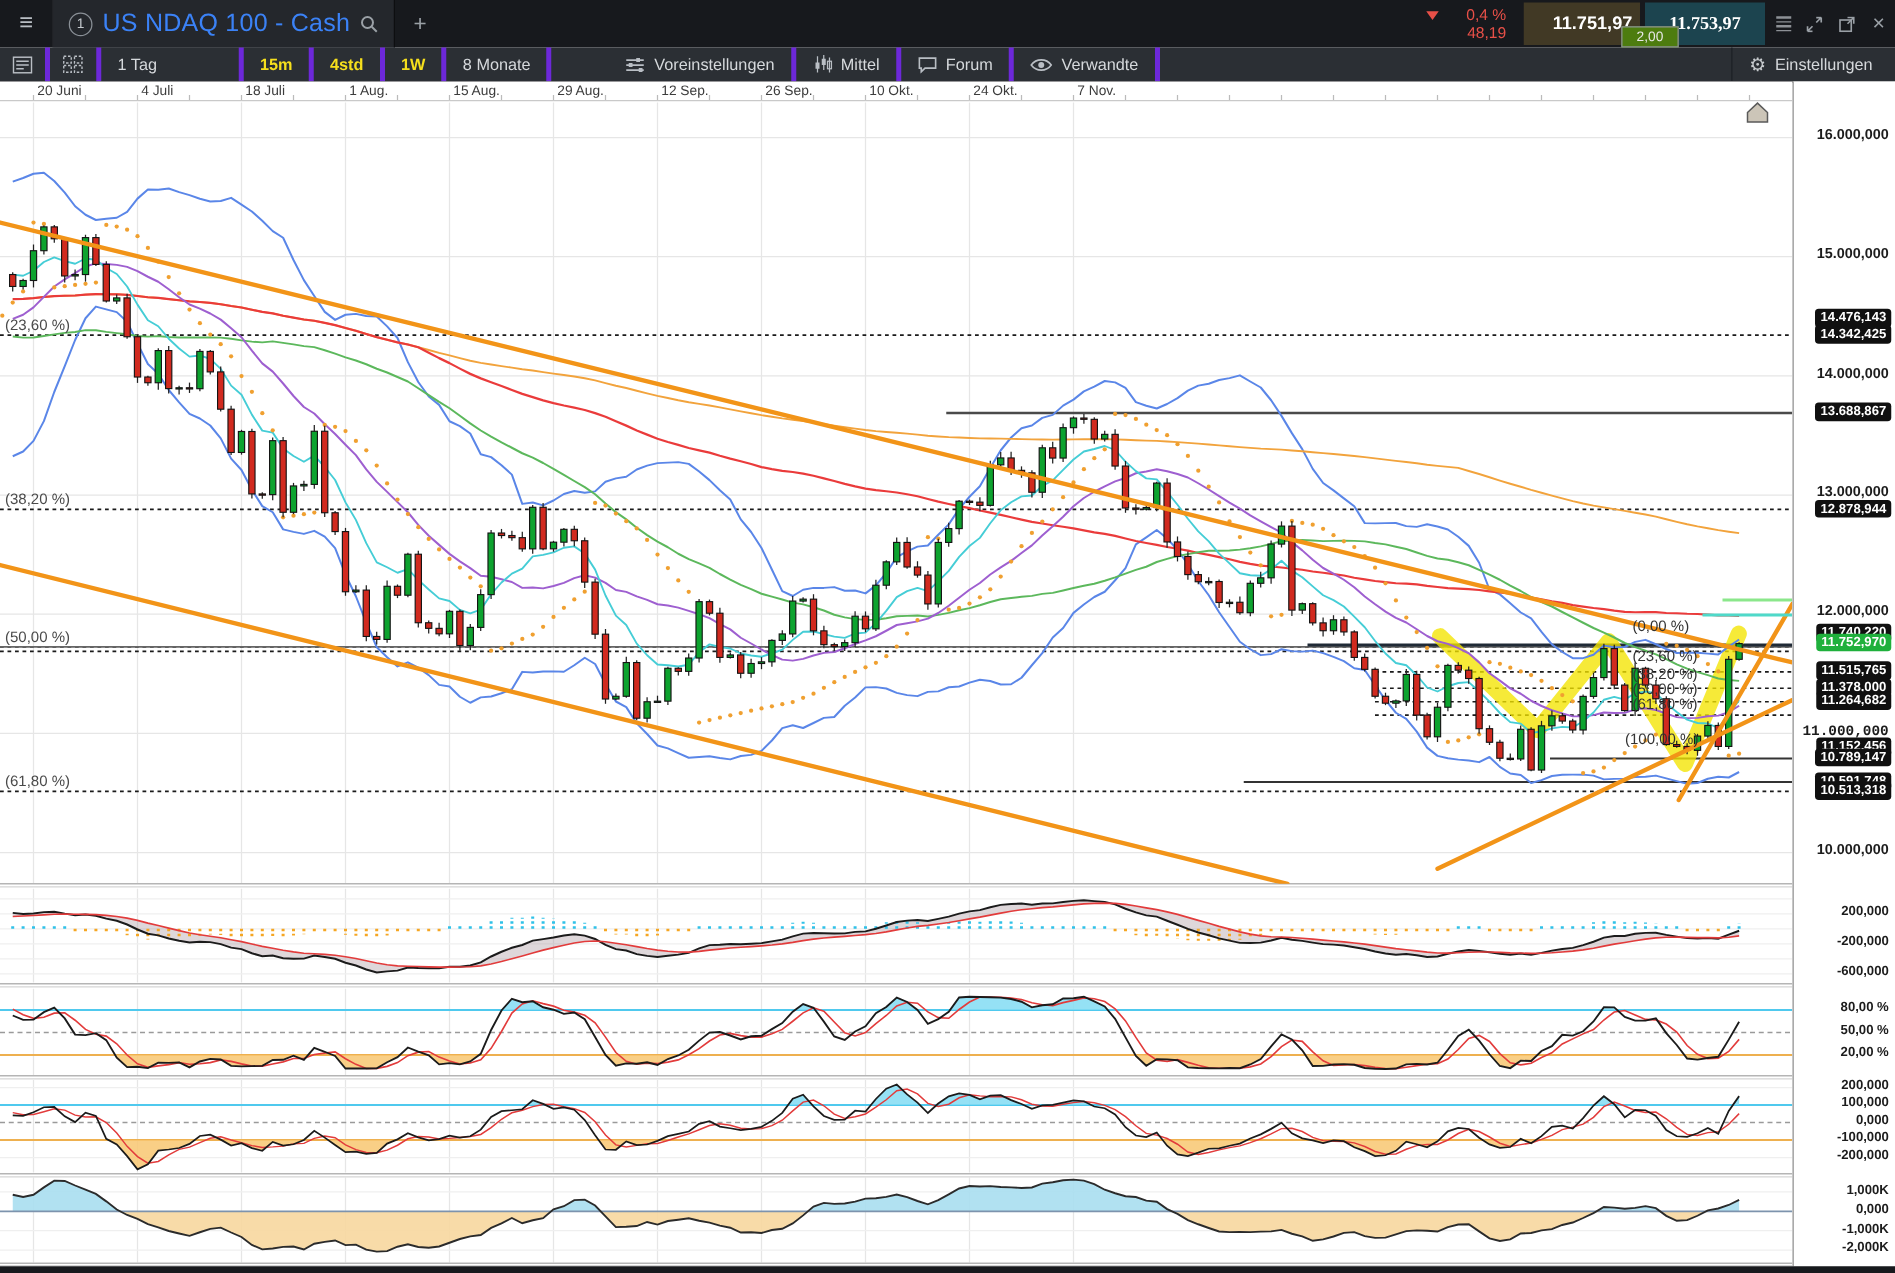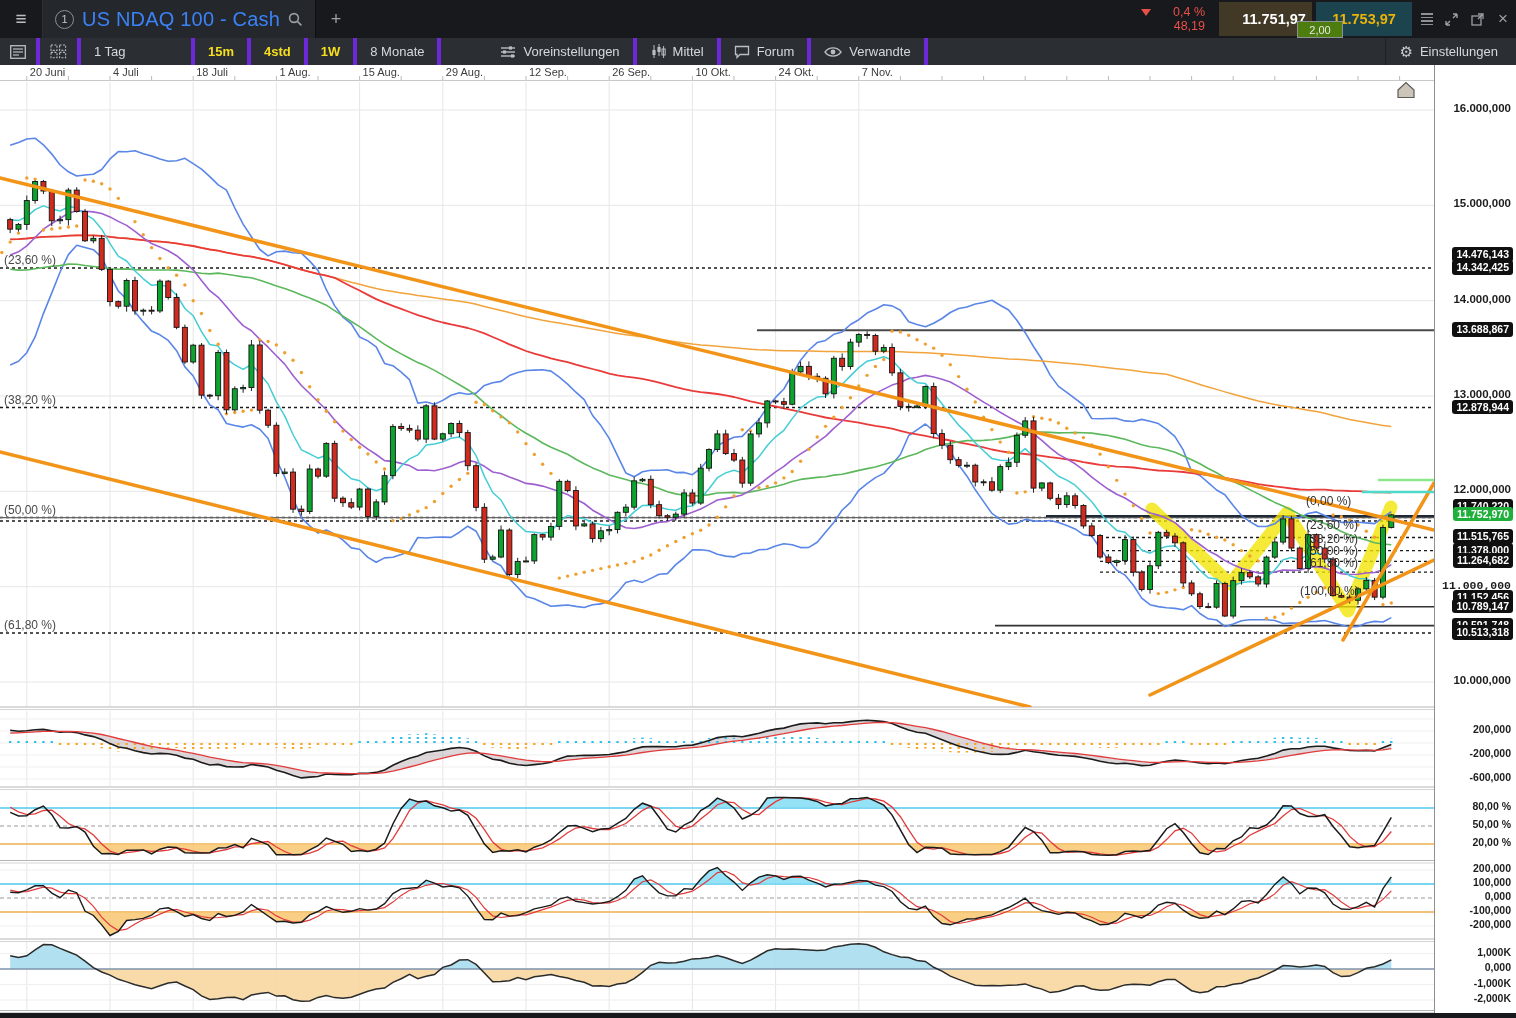--- a/index.html
+++ b/index.html
@@ -11,21 +11,21 @@
   #menu-btn{width:42px;border-right:1px solid #2a2d31;font-size:19px;}
   #inst-tab{display:flex;align-items:center;gap:8px;background:#24272c;padding:0 12px;border-right:1px solid #0d0e10;}
   .circle-num{display:inline-flex;align-items:center;justify-content:center;width:17px;height:17px;border:1px solid #8a9097;border-radius:50%;color:#c3c8cd;font-size:11px;}
   #inst-title{color:#3b82f6;font-size:20px;letter-spacing:.2px;text-align:right;}
   #tab-add{width:40px;font-size:18px;color:#9aa0a6;}
   #tb-spacer{flex:1;}
   #change-block{display:flex;flex-direction:column;align-items:flex-end;justify-content:center;padding:0 10px;color:#e85048;font-size:12.5px;line-height:14px;}
   .chg-row{display:flex;align-items:center;gap:22px;}
   .tri-down{width:0;height:0;border-left:5px solid transparent;border-right:5px solid transparent;border-top:7px solid #e85048;}
   #sell-box{width:76px;margin:2px 2px 2px 4px;background:#413925;color:#fff;font-weight:bold;font-size:14.5px;display:flex;align-items:center;justify-content:center;padding-left:17px;}
-  #buy-box{width:96px;margin:2px 4px 2px 2px;background:#1c444f;color:#eab308;font-weight:bold;font-size:14.5px;display:flex;align-items:center;justify-content:center;}
+  #buy-box{width:96px;margin:2px 4px 2px 2px;background:#1c444f;color:#ffffff;font-weight:bold;font-size:14.5px;display:flex;align-items:center;justify-content:center;font-family:Liberation Serif, serif;}
   #spread-box{position:absolute;left:1297px;top:21px;width:44px;height:15px;background:#4d7c0f;border:1px solid #8d9196;color:#e8e8e8;font-size:11px;display:flex;align-items:center;justify-content:center;z-index:5;}
   #quote-menu{width:22px;display:flex;flex-direction:column;gap:2px;align-items:center;justify-content:center;}
   #quote-menu span{display:block;width:12px;height:1.5px;background:#8d9196;}
   .win-icn{width:26px;color:#9aa0a6;font-size:13px;}
   
   #toolbar{position:absolute;left:0;top:38px;width:1516px;height:27px;background:#2b2f34;display:flex;align-items:stretch;border-bottom:1px solid #0c0d0f;}
   .tl-btn{display:flex;align-items:center;gap:7px;padding:0 13px;color:#d6d9dc;font-size:13px;border-right:4px solid #6d28d9;cursor:pointer;white-space:nowrap;}
   .tl-icon-btn{padding:0 10px;}
   .yellow{color:#f6df1d;font-weight:bold;}
   #tl-spacer{flex:1;border-right:none;}

